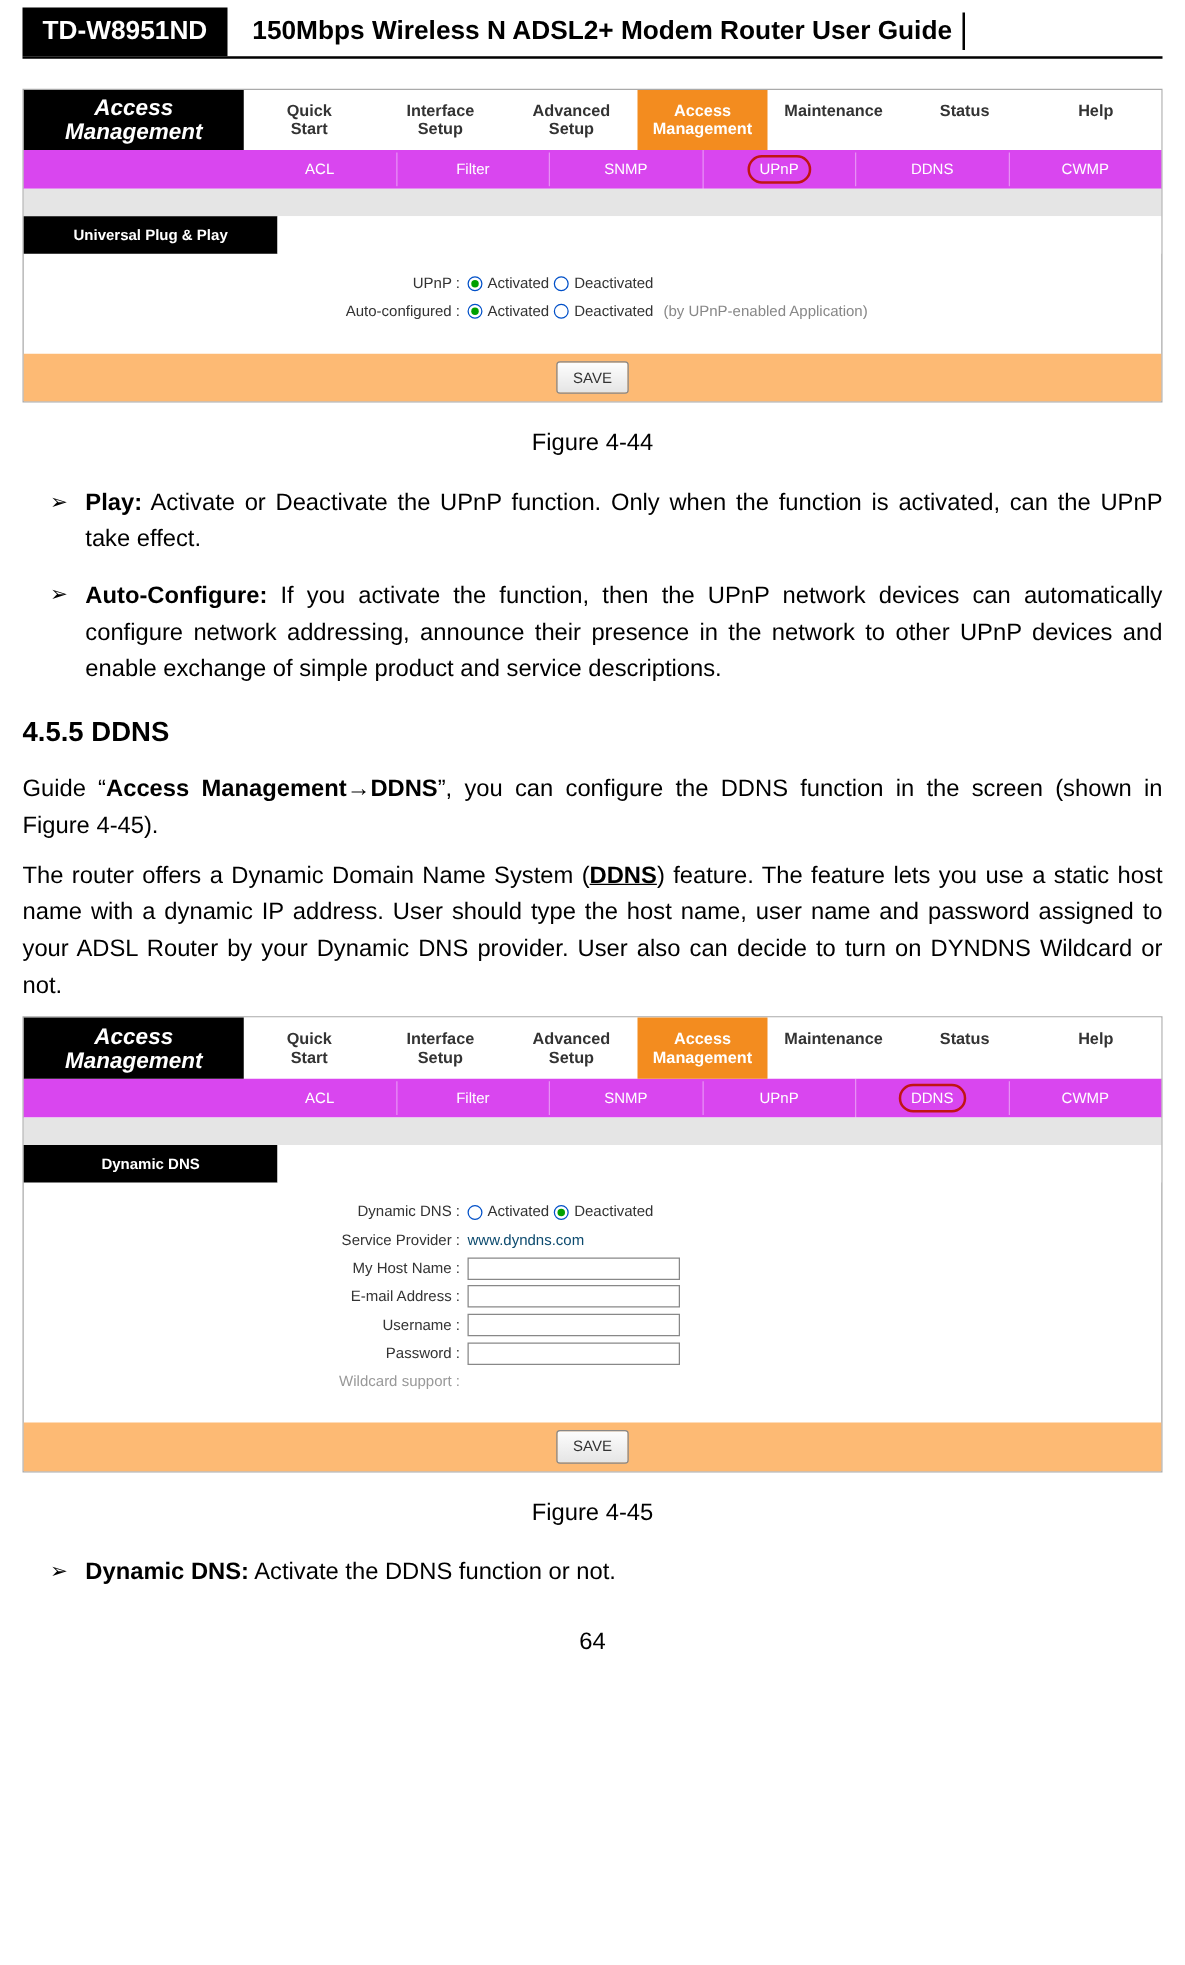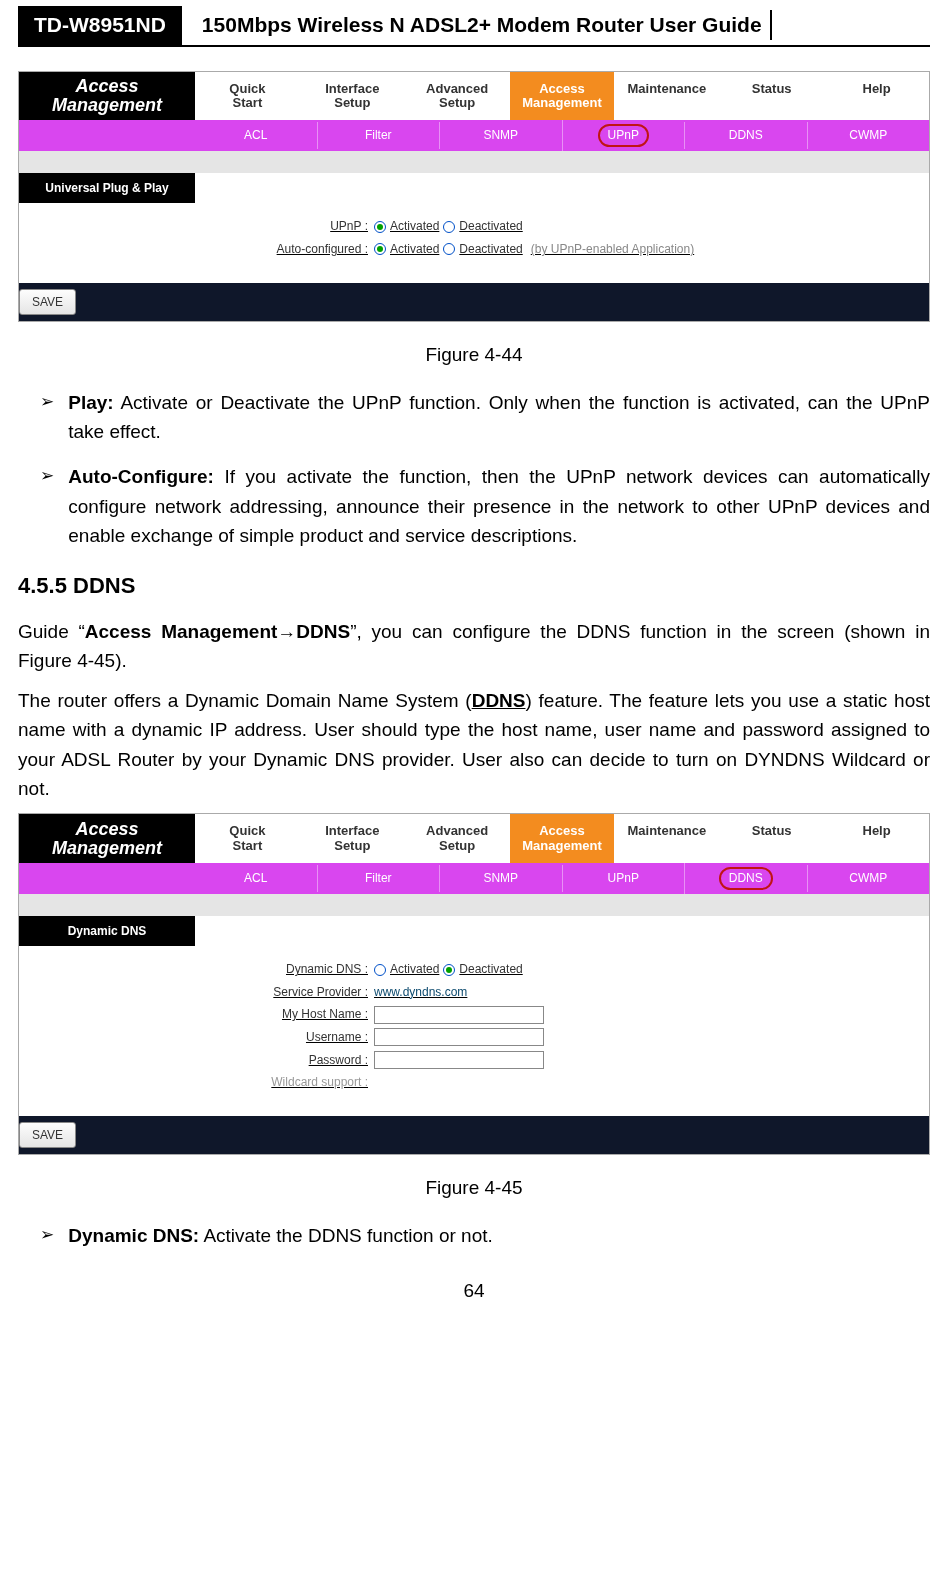--- a/index.html
+++ b/index.html
@@ -16,32 +16,32 @@
   .brand-label { width: 176px; background: #000; color: #fff; font-style: italic; font-weight: bold; display: flex; align-items: center; justify-content: center; font-size: 18px; text-align: center; line-height: 1.05; padding: 0 6px; }
   .tab { flex: 1; text-align: center; padding: 10px 0; font-weight: bold; color: #333; font-size: 13px; line-height: 1.1; }
   .tab.active { background: #f38c1f; color: #fff; }
   .subtabs-row { display: flex; background: #d946ef; align-items: center; }
   .subtab { flex: 1; text-align: center; color: #fff; padding: 4px 0; font-size: 12px; border-left: 1px solid rgba(255,255,255,.4); }
   .subtab.first { border-left: none; }
   .subtab-active { display: inline-block; border: 2px solid #c01414; border-radius: 12px; padding: 0 8px; }
   .subtabs-indent { width: 176px; background: #f38c1f; }
   .gray-strip { height: 22px; background: #e5e5e5; }
   .section-title-row { display: flex; }
-  .section-title { width: 176px; background: #000; color: #fff; font-weight: bold; text-align: center; padding: 6px 0; font-size: 12px; }
+  .section-title { width: 203px; background: #000; color: #fff; font-weight: bold; text-align: center; padding: 6px 0; font-size: 12px; }
   .section-title-fill { flex: 1; background: #fff; }
-  .form-area { padding: 10px 0 20px; text-decoration: underline; }
+  .form-area { padding: 10px 0 20px; }
   .form-row { display: flex; align-items: center; margin: 4px 0; font-size: 12px; color: #333; }
   .form-label { width: 355px; text-align: right; padding-right: 6px; }
   .form-value { flex: 1; display: flex; align-items: center; gap: 4px; flex-wrap: wrap; }
   .radio { width: 12px; height: 12px; border: 1px solid #0050c8; border-radius: 50%; display: inline-flex; align-items: center; justify-content: center; }
   .radio.on::after { content: ""; width: 6px; height: 6px; background: #00a000; border-radius: 50%; display: block; }
   .radio.onplain::after { content: ""; width: 6px; height: 6px; background: #888; border-radius: 50%; display: block; }
   .byupnp { color: #888; margin-left: 4px; }
   .txt-input { border: 1px solid #888; height: 18px; width: 170px; }
-  .save-row { background: #0f172a; padding: 6px 0; }
+  .save-row { background: #fdba74; padding: 6px 0; text-align: center; }
   .save-btn { display: inline-block; background: linear-gradient(#fdfdfd,#e5e5e5); border: 1px solid #888; border-radius: 3px; padding: 3px 12px; font-size: 12px; color: #333; }
 
   .fig-caption { text-align: center; margin: 14px 0 18px; font-size: 19px; }
   .bullet-list { margin: 0 0 18px 22px; }
   .bullet-item { display: flex; margin-bottom: 16px; }
   .arrow-bullet { color: #000; font-size: 17px; margin-right: 14px; line-height: 1.6; }
   .bullet-text { flex: 1; text-align: justify; }
   .bold { font-weight: bold; }
   .h3 { font-weight: bold; font-size: 22px; margin: 8px 0 14px; }
   .para { text-align: justify; margin-bottom: 10px; }
@@ -176,20 +176,26 @@
             <span style="color:#0c4a6e">www.dyndns.com</span>
           </div>
       </div>
       <div class="form-row">
         <div class="form-label">My Host Name :</div>
         <div class="form-value">
             <span class="txt-input"></span>
           </div>
       </div>
       <div class="form-row">
+        <div class="form-label">E-mail Address :</div>
+        <div class="form-value">
+            <span class="txt-input"></span>
+          </div>
+      </div>
+      <div class="form-row">
         <div class="form-label">Username :</div>
         <div class="form-value">
             <span class="txt-input"></span>
           </div>
       </div>
       <div class="form-row">
         <div class="form-label">Password :</div>
         <div class="form-value">
             <span class="txt-input"></span>
           </div>

